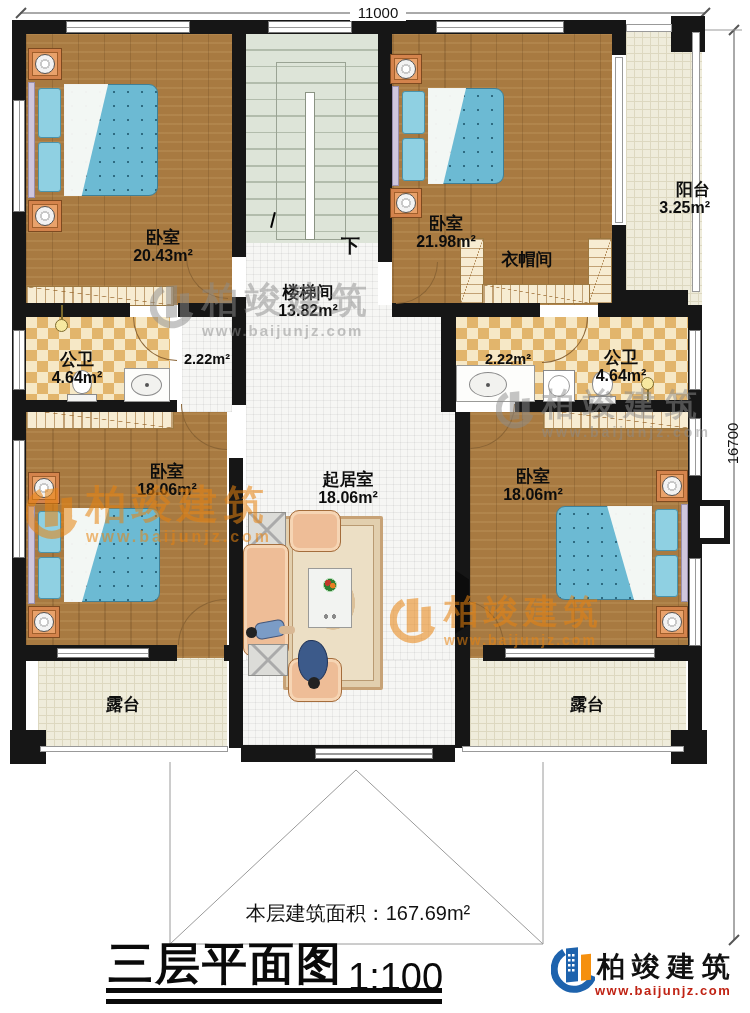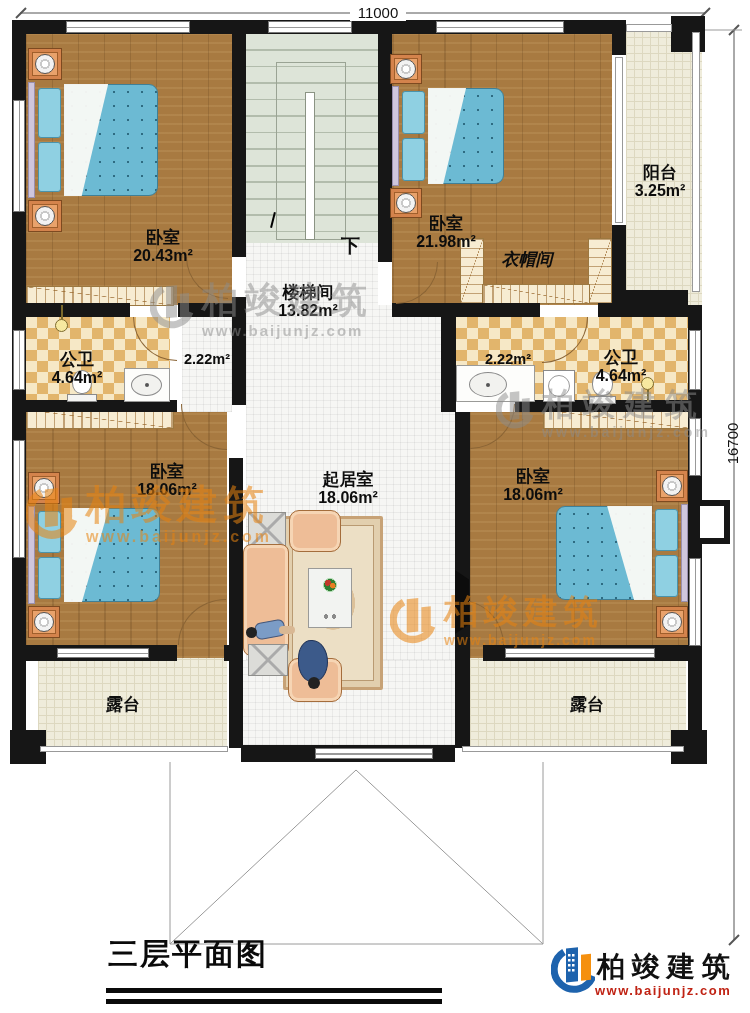--- a/index.html
+++ b/index.html
@@ -90,21 +90,21 @@
   .dimt{position:absolute;color:#111;font-size:15px;text-align:center;background:#fff;}
   
   .wm{position:absolute;display:flex;align-items:flex-start;gap:8px;pointer-events:none;}
   .wm .tx{display:flex;flex-direction:column;}
   .wm .nm{font-weight:900;line-height:1;white-space:nowrap;}
   .wm .url{font-weight:700;margin-top:4px;white-space:nowrap;letter-spacing:2px;}
   .wm.gray{color:#8c8c8c;opacity:.5;}
   .wm.org{color:#e8830f;opacity:.55;}
   
   .areanote{position:absolute;font-size:20px;color:#111;text-align:center;}
-  .maintitle{position:absolute;font-size:30px;font-weight:700;color:#0a0a0a;letter-spacing:2px;white-space:nowrap;text-align:center;}
+  .maintitle{position:absolute;font-size:45px;font-weight:700;color:#0a0a0a;letter-spacing:2px;white-space:nowrap;text-align:center;}
   .scaletxt{position:absolute;font-size:38px;color:#0a0a0a;white-space:nowrap;}
   .tbar{position:absolute;background:#0a0a0a;}
   .fheight{position:absolute;font-size:22px;color:#0a0a0a;white-space:nowrap;}
   .brandname{position:absolute;font-size:28px;font-weight:900;color:#111;letter-spacing:7px;white-space:nowrap;}
   .brandurl{position:absolute;font-size:13px;font-weight:700;color:#c02314;letter-spacing:1.5px;white-space:nowrap;}
   .person-sh{position:absolute;background:#7b9cc6;border:1px solid #44577a;border-radius:6px;}
   .person-lg{position:absolute;background:#d9b894;border-radius:4px;}
   .person-hd{position:absolute;background:#222;border-radius:50%;}
   .person-bd{position:absolute;background:#3c5a8a;border:1px solid #22355a;border-radius:45% 55% 50% 50%;}
 </style>
@@ -294,24 +294,24 @@
     <span class="ar">20.43m²</span>
   </div>
   <div class="rl" style="left:258px;top:283px;width:100px;">
     <span class="nm">楼梯间</span>
     <span class="ar">13.82m²</span>
   </div>
   <div class="rl" style="left:396px;top:214px;width:100px;">
     <span class="nm">卧室</span>
     <span class="ar">21.98m²</span>
   </div>
-  <div class="rl" style="left:477px;top:250px;width:100px;font-style:italic;">
+  <div class="rl" style="left:477px;top:250px;width:100px;">
     <span class="nm">衣帽间</span>
   </div>
-  <div class="rl" style="left:610px;top:163px;width:100px;">
+  <div class="rl" style="left:610px;top:180px;width:100px;text-align:right;">
     <span class="nm">阳台</span>
     <span class="ar">3.25m²</span>
   </div>
   <div class="rl" style="left:27px;top:350px;width:100px;">
     <span class="nm">公卫</span>
     <span class="ar">4.64m²</span>
   </div>
   <div class="arealbl" style="left:167px;top:351px;width:80px;">2.22m²</div>
   <div class="arealbl" style="left:468px;top:351px;width:80px;">2.22m²</div>
   <div class="rl" style="left:571px;top:348px;width:100px;">
@@ -378,21 +378,23 @@
         <path d="M13 7 A19 19 0 1 0 40 30" fill="none" stroke="currentColor" stroke-width="7"></path>
         <rect x="16" y="6" width="11" height="32" fill="currentColor" transform="skewY(-6)"></rect>
         <rect x="30" y="15" width="9" height="24" fill="currentColor" transform="skewY(-6)"></rect>
       </svg>
     <div class="tx">
       <span class="nm" style="font-size:34px;letter-spacing:6px;">柏竣建筑</span>
       <span class="url" style="font-size:14px;letter-spacing:2px;">www.baijunjz.com</span>
     </div>
   </div>
 
+  <div class="areanote" style="left:238px;top:900px;width:240px;">本层建筑面积：167.69m²</div>
   <div class="maintitle" style="left:108px;top:934px;">三层平面图</div>
+  <div class="scaletxt" style="left:348px;top:956px;">1:100</div>
   <div class="tbar" style="left:106px;top:988px;width:336px;height:5px;"></div>
   <div class="tbar" style="left:106px;top:999px;width:336px;height:5px;"></div>
 
   <svg class="abs" style="left:551px;top:942px;" width="44" height="60" viewBox="0 0 44 56">
     <path d="M13 8 A20 20 0 1 0 42 32" fill="none" stroke="#1e63ad" stroke-width="7"></path>
     <rect x="15" y="6" width="12" height="34" fill="#1e63ad" transform="skewY(-6)"></rect>
     <rect x="30" y="14" width="10" height="26" fill="#f5900f" transform="skewY(-6)"></rect>
     <g fill="#ffffff">
       <rect x="17" y="10" width="2.5" height="2.5"></rect>
         <rect x="21" y="10" width="2.5" height="2.5"></rect>

